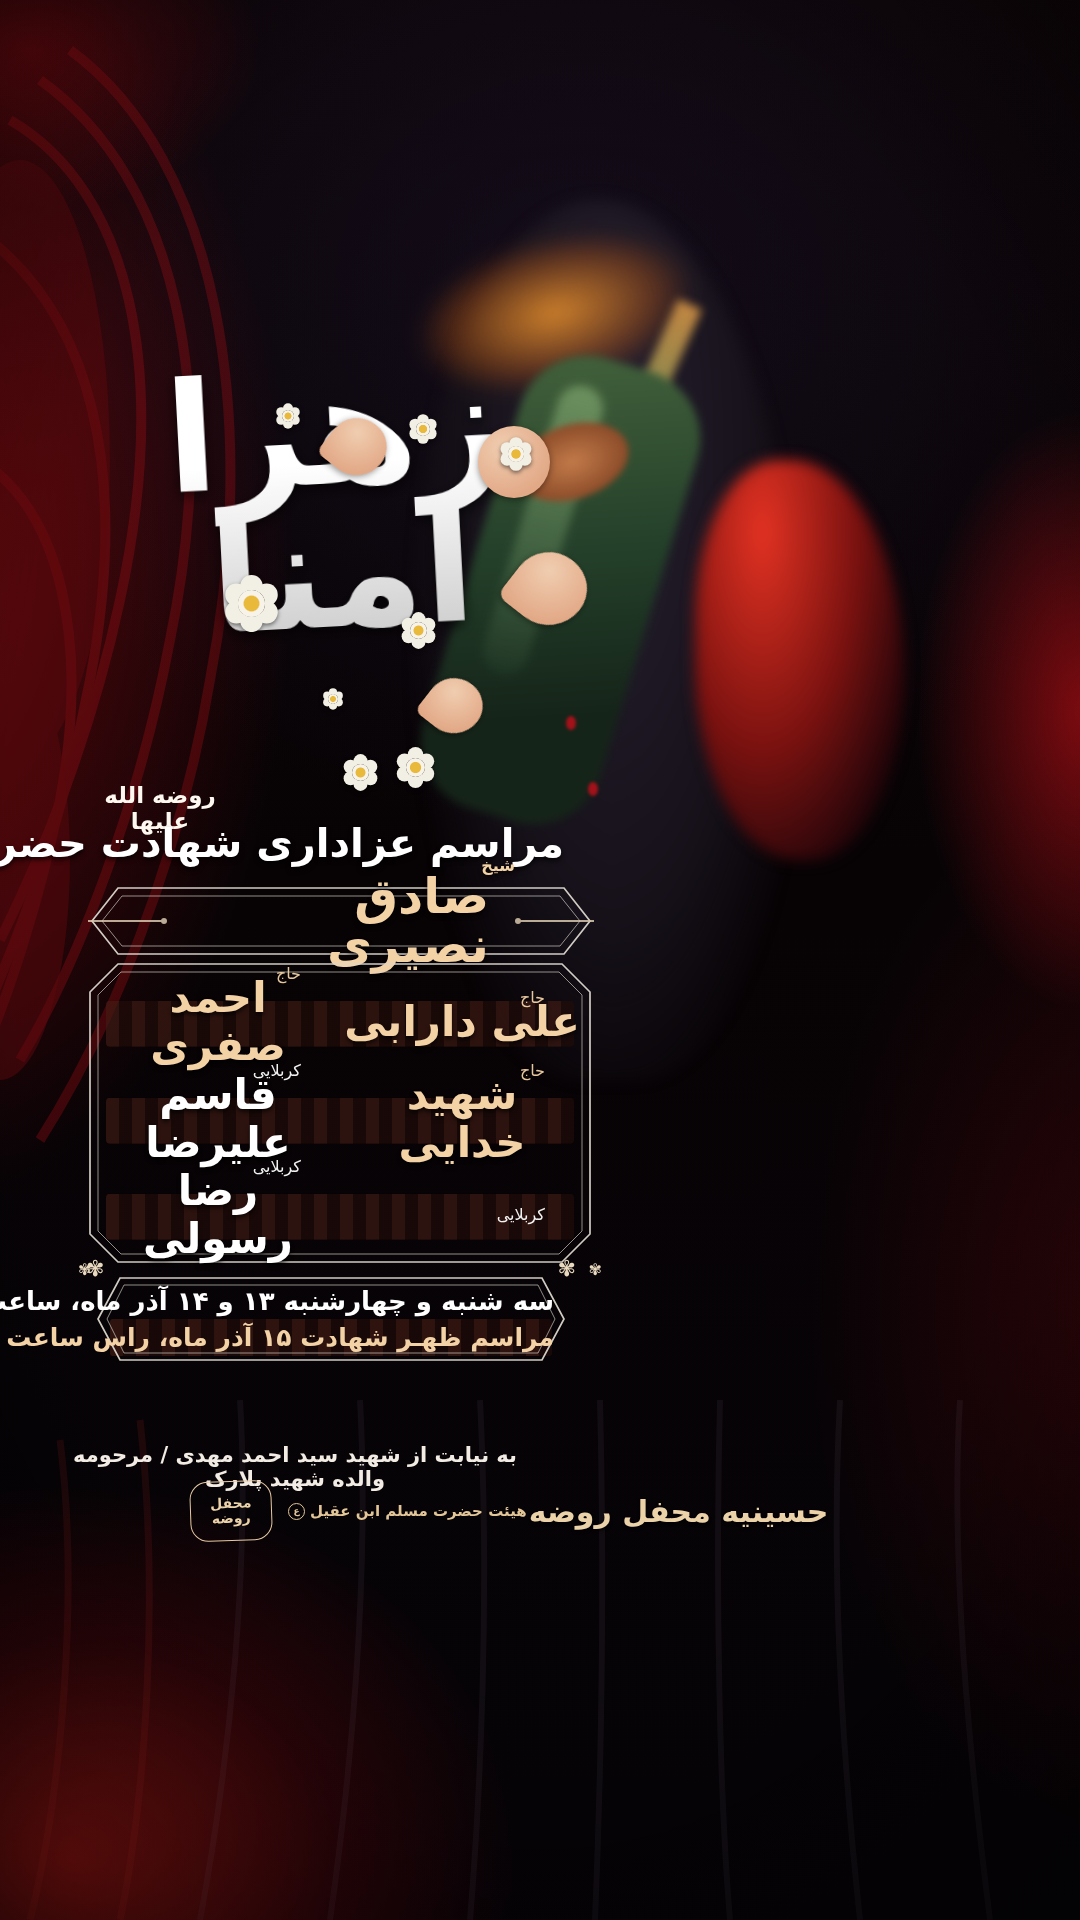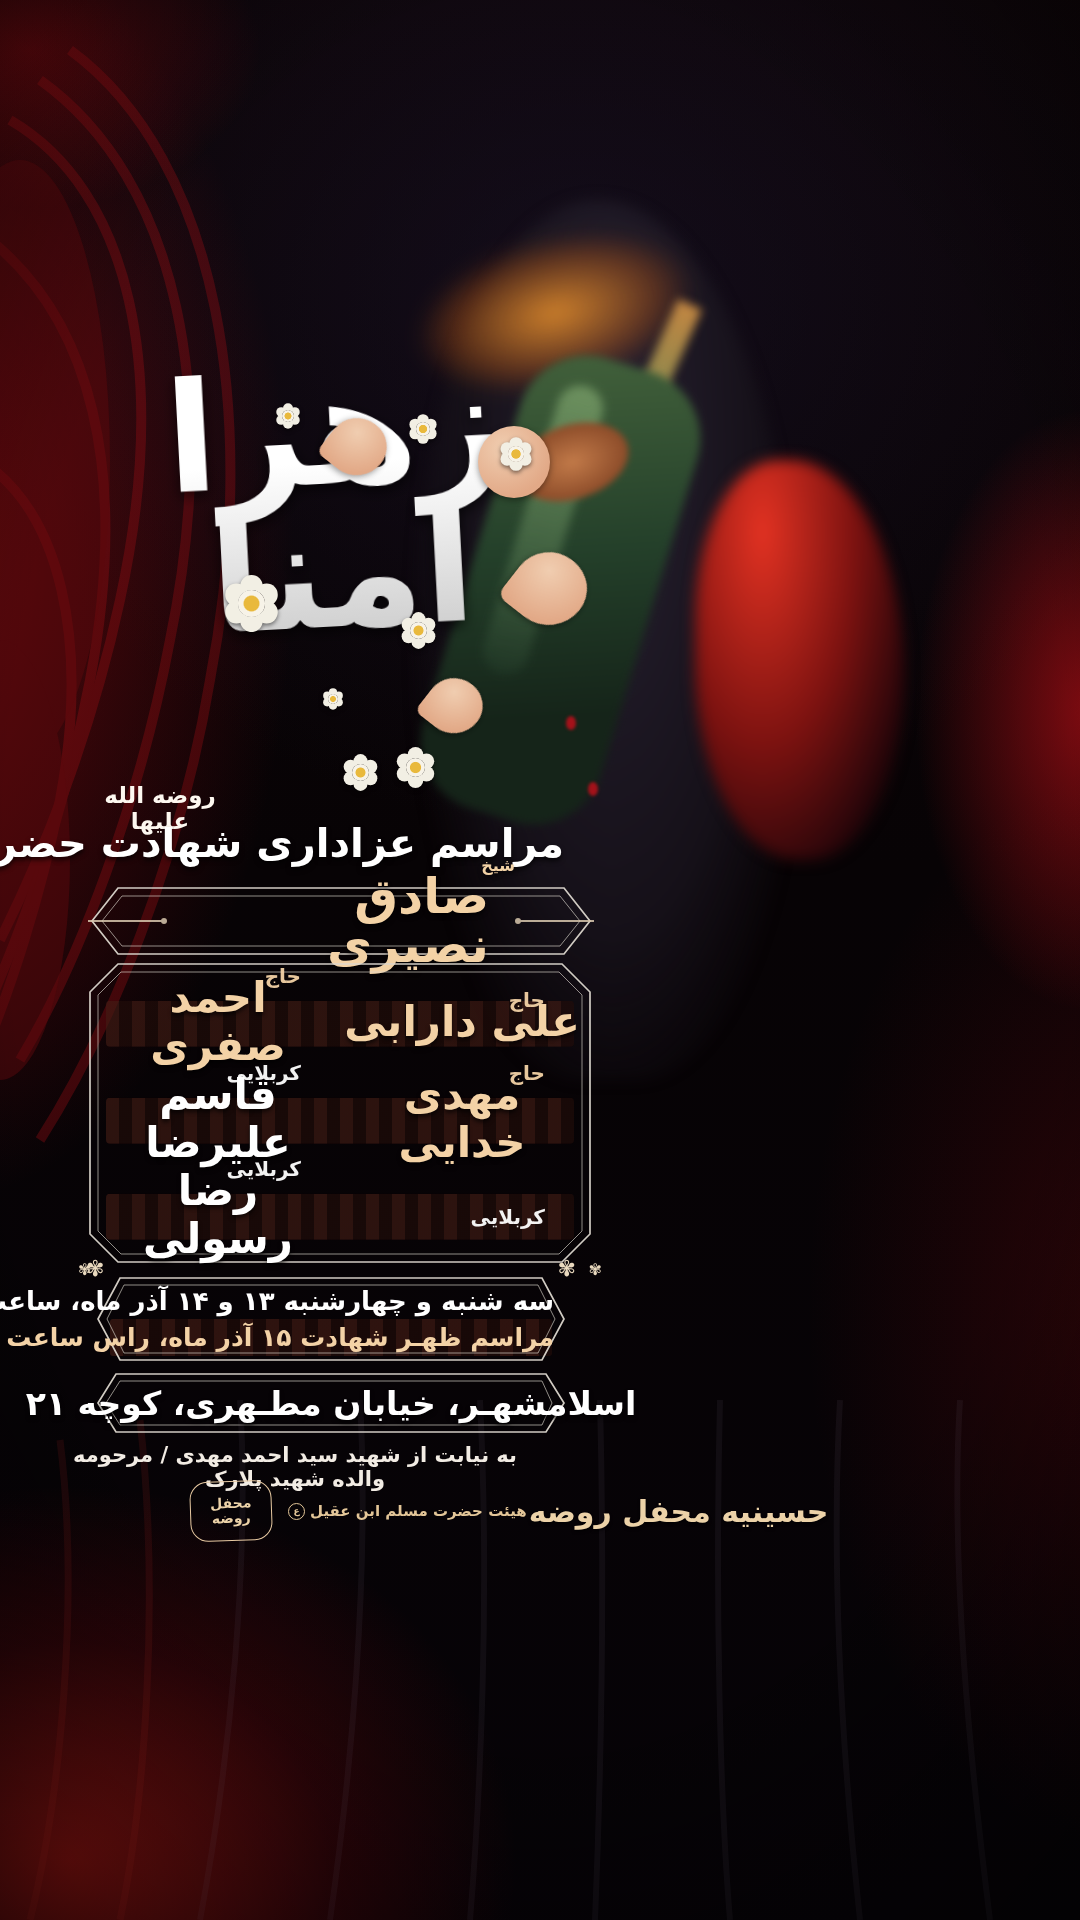--- a/index.html
+++ b/index.html
@@ -70,21 +70,21 @@
   .speaker-pfx{position:absolute;top:-14px;right:-26px;font-size:16px;font-weight:bold;color:#f3d2a6;}
   .names-box{left:86px;top:960px;width:508px;height:306px;}
   .names-grid{position:absolute;inset:14px 10px;display:grid;grid-template-rows:1fr 1fr 1fr;direction:rtl;}
   .nrow{display:grid;grid-template-columns:1fr 1fr;align-items:center;position:relative;}
   .nrow::before{content:'';position:absolute;left:10px;right:10px;top:50%;height:46px;transform:translateY(-46%);
     background:rgba(44,16,12,.5);
     background-image:repeating-linear-gradient(90deg,rgba(96,44,32,.28) 0 13px,rgba(22,9,7,.28) 13px 26px);
     border-radius:4px;filter:blur(.5px);}
   .ncell{position:relative;text-align:center;z-index:1;}
   .nname{font-size:42px;font-weight:bold;line-height:1.15;text-shadow:0 3px 4px rgba(0,0,0,.65);}
-  .npfx{position:absolute;top:-10px;right:16%;font-size:20px;font-weight:bold;opacity:.95;}
+  .npfx{position:absolute;top:-10px;right:16%;font-size:16px;font-weight:normal;opacity:.95;}
   .cream,.cream .nname,.cream .npfx{color:#f3d2a6;}
   .white,.white .nname,.white .npfx{color:#ffffff;}
   .corner-orn{position:absolute;font-size:22px;color:#e9d9be;z-index:2;line-height:1;}
   .date-box{left:94px;top:1272px;width:474px;height:94px;}
   .date-lines{position:absolute;inset:6px 14px;display:flex;flex-direction:column;justify-content:space-evenly;}
   .date-line1{font-size:26px;font-weight:bold;color:#ffffff;text-align:center;white-space:nowrap;}
   .date-line2{font-size:25px;font-weight:bold;color:#f3d2a6;text-align:center;white-space:nowrap;position:relative;}
   .date-line2::before{content:'';position:absolute;inset:-4px 2px;background:rgba(40,15,11,.55);
     background-image:repeating-linear-gradient(90deg,rgba(96,44,32,.3) 0 13px,rgba(22,9,7,.3) 13px 26px);
     border-radius:3px;z-index:-1;}
@@ -197,21 +197,21 @@
           <span class="nname">علی دارابی</span>
         </div>
         <div class="ncell cream">
           <span class="npfx">حاج</span>
           <span class="nname">احمد صفری</span>
         </div>
       </div>
       <div class="nrow">
         <div class="ncell cream">
           <span class="npfx">حاج</span>
-          <span class="nname">مهدی خدایی</span>
+          <span class="nname">شهید خدایی</span>
         </div>
         <div class="ncell white">
           <span class="npfx">کربلایی</span>
           <span class="nname">قاسم علیرضا</span>
         </div>
       </div>
       <div class="nrow">
         <div class="ncell white">
           <span class="npfx">کربلایی</span>
         </div>
@@ -229,27 +229,20 @@
       <polygon class="inner" points="13,47 30,13 444,13 461,47 444,81 30,81"></polygon>
     </svg>
     <span class="corner-orn" style="left:-8px;top:-14px;">✾</span>
     <span class="corner-orn" style="right:-8px;top:-14px;">✾</span>
     <div class="date-lines">
       <div class="date-line1">سه شنبه و چهارشنبه ۱۳ و ۱۴ آذر ماه، ساعت ۲۱</div>
       <div class="date-line2">مراسم ظهـر شهادت ۱۵ آذر ماه، راس ساعت ۱۳</div>
     </div>
   </div>
 
-  <div class="fbox addr-box">
-    <svg class="frame" viewBox="0 0 474 66" preserveAspectRatio="none">
-      <polygon class="outer" points="4,33 22,4 452,4 470,33 452,62 22,62"></polygon>
-      <polygon class="inner" points="12,33 26,11 448,11 458,33 448,55 26,55"></polygon>
-    </svg>
-    <div class="addr-text">اسلامشهـر، خیابان مطـهری، کوچه ۲۱</div>
-  </div>
 
   <div class="dedication">به نیابت از شهید سید احمد مهدی / مرحومه والده شهید پلارک</div>
 
   <div class="org-row">
     <div class="org-badge">محفل روضه</div>
     <div class="org-names">
       <div class="org-name">حسینیه محفل روضه</div>
       <div class="org-sub">
         <span>هیئت حضرت مسلم ابن عقیل</span>
         <span class="honorific">ع</span>

